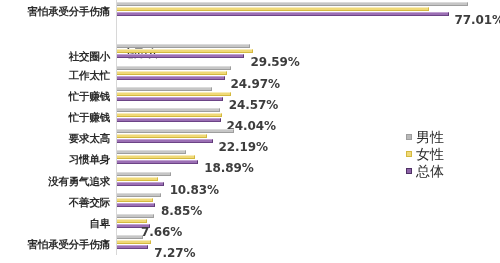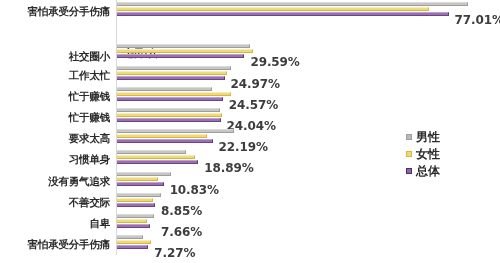--- a/index.html
+++ b/index.html
@@ -96,23 +96,23 @@
   }
   .legend-swatch{
     width:6px;height:6px;
     flex:0 0 auto;
     box-sizing:border-box;
   }
   .legend-swatch.male{background:#b9b9b9;border:1px solid #9e9e9e;}
   .legend-swatch.female{background:#f0d978;border:1px solid #d4b93f;}
   .legend-swatch.total{background:#8e63a8;border:1px solid #4e3164;}
   .legend-label{
-    font-size:12px;
+    font-size:14px;
     color:#2b2b2b;
-    font-weight:700;
+    font-weight:400;
     line-height:10px;
     white-space:nowrap;
   }
 </style>
 </head>
 <body>
 
 <div id="chart">
 
   <div class="rows">
@@ -183,21 +183,21 @@
       <div class="bargroup" style="top: 192.8px;">
         <div class="bar male" style="width: 44.3506px;"></div>
         <div class="bar female" style="width: 35.7388px;"></div>
         <div class="bar total" style="width: 38.1071px;"></div>
         <div class="val" style="left: 44.1071px; top: 11px;">8.85%</div>
       </div>
       <div class="bargroup" style="top: 214px;">
         <div class="bar male" style="width: 37.0306px;"></div>
         <div class="bar female" style="width: 30.1412px;"></div>
         <div class="bar total" style="width: 32.9831px;"></div>
-        <div class="val" style="left: 44px; top: 11px;">7.66%</div>
+        <div class="val" style="left: 24px; top: 11px;">7.66%</div>
       </div>
       <div class="bargroup" style="top: 235.2px;">
         <div class="bar male" style="width: 25.8353px;"></div>
         <div class="bar female" style="width: 33.5859px;"></div>
         <div class="bar total" style="width: 31.3038px;"></div>
         <div class="val" style="left: 37.3038px; top: 11px;">7.27%</div>
       </div>
     </div>
 
   <div class="legend">

